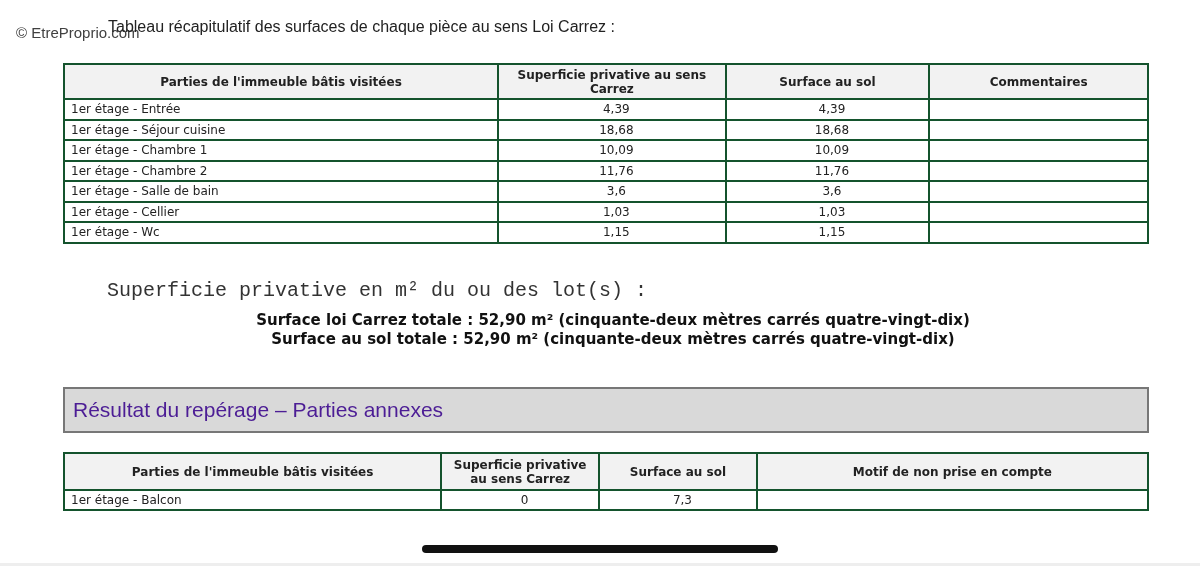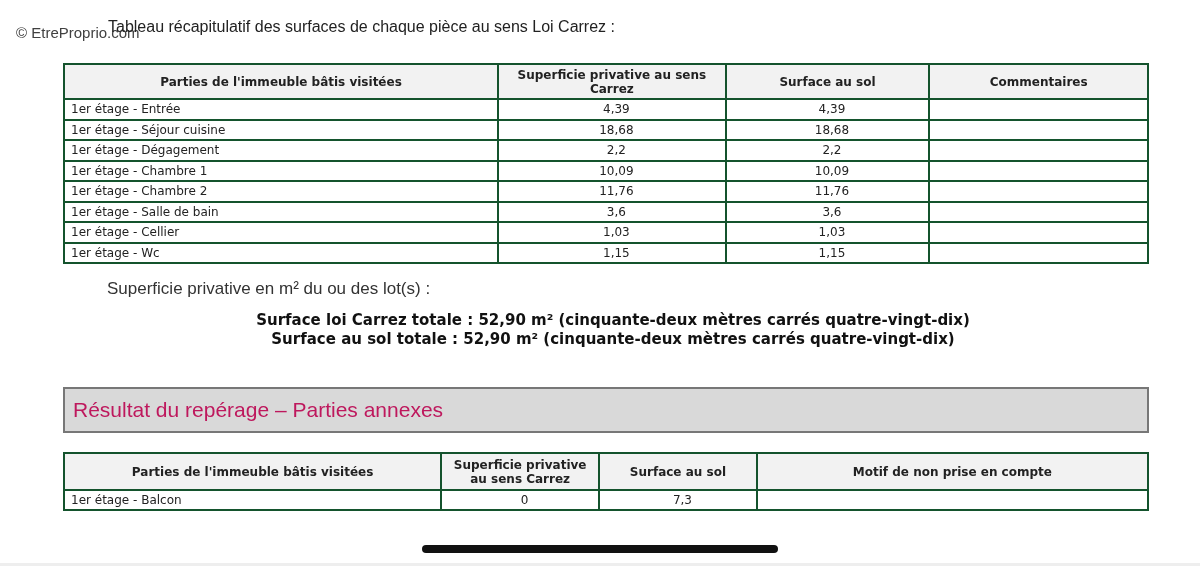--- a/index.html
+++ b/index.html
@@ -24,34 +24,34 @@
       border: 2px solid #14532d; padding: 0 6px; height: 18px;
     }
     table th {
       background: #f2f2f2; font-weight: bold; font-size: 12px; text-align: center;
     }
     .t1 { left: 63px; top: 63px; width: 1086px; }
     .t1 th { height: 33px; line-height: 14px; }
     .t1 td { height: 18.5px; border-radius: 10px; }
     td.num { text-align: center; padding-left: 15px; }
     .lots {
-      position: absolute; left: 107px; top: 279px; font-size: 17px; color: #333;
-      font-family: Liberation Sans, sans-serif;
+      position: absolute; left: 107px; top: 279px; font-size: 20px; color: #333;
+      font-family: Liberation Mono, monospace;
     }
     .totals {
       position: absolute; left: 0; width: 1226px; top: 311px; text-align: center;
       font-size: 15px; font-weight: bold; line-height: 19px; color: #111;
       font-family: "DejaVu Sans", sans-serif;
     }
     .section-bar {
       position: absolute; left: 63px; top: 387px; width: 1082px; height: 42px;
       background: #d9d9d9; border: 2px solid #777; box-sizing: content-box;
     }
     .section-bar span {
-      position: absolute; left: 8px; top: 9px; font-size: 21px; color: #be185d;
+      position: absolute; left: 8px; top: 9px; font-size: 21px; color: #4c1d95;
       font-family: "Liberation Sans", sans-serif;
     }
     .t2 { left: 63px; top: 452px; width: 1086px; }
     .t2 th { height: 35px; line-height: 14px; }
     .t2 td { height: 18px; margin-top: 20px; }
     .home-indicator {
       position: absolute; left: 422px; top: 545px; width: 356px; height: 8px;
       border-radius: 4px; background: #111;
     }
     .bottom-line {
@@ -82,26 +82,20 @@
   <tr>
     <td>1er étage - Entrée</td>
     <td class="num">4,39</td>
     <td class="num">4,39</td>
     <td></td>
   </tr>
   <tr>
     <td>1er étage - Séjour cuisine</td>
     <td class="num">18,68</td>
     <td class="num">18,68</td>
-    <td></td>
-  </tr>
-  <tr>
-    <td>1er étage - Dégagement</td>
-    <td class="num">2,2</td>
-    <td class="num">2,2</td>
     <td></td>
   </tr>
   <tr>
     <td>1er étage - Chambre 1</td>
     <td class="num">10,09</td>
     <td class="num">10,09</td>
     <td></td>
   </tr>
   <tr>
     <td>1er étage - Chambre 2</td>

